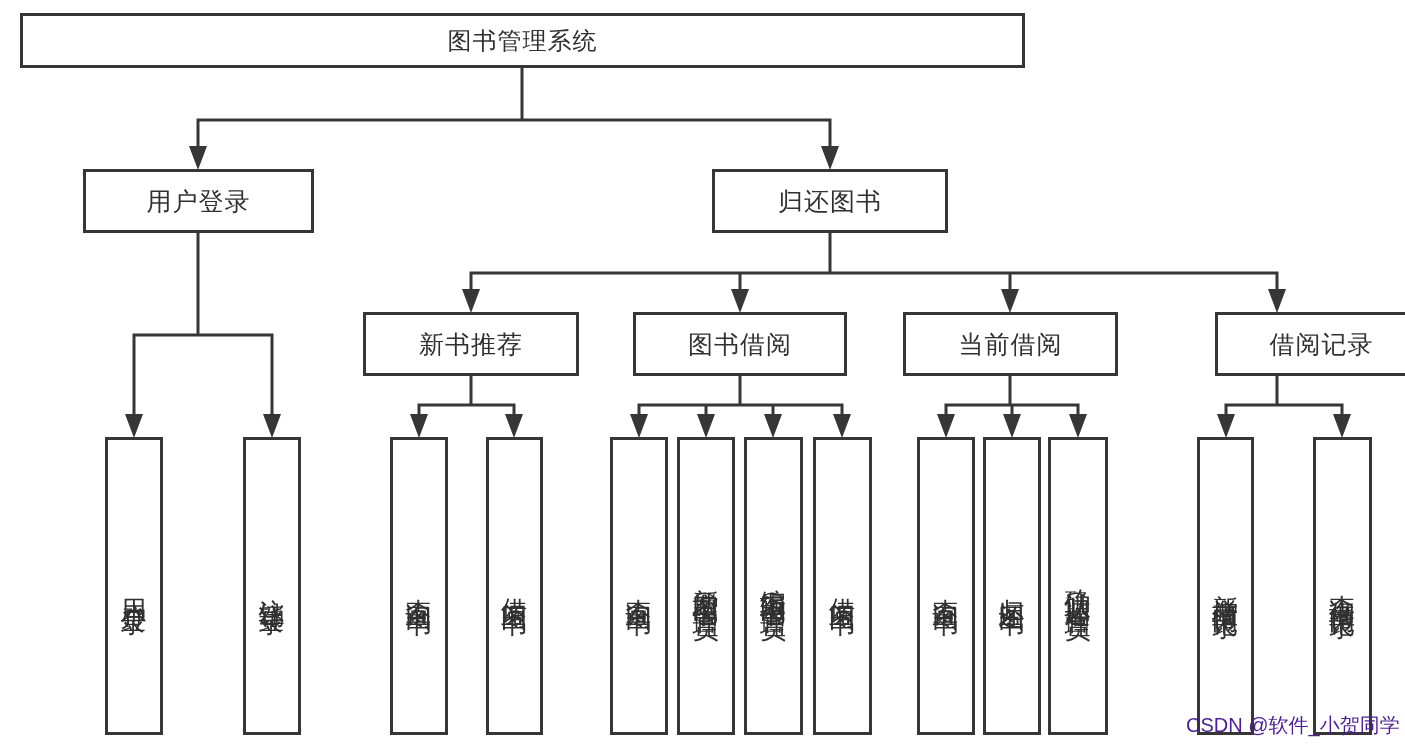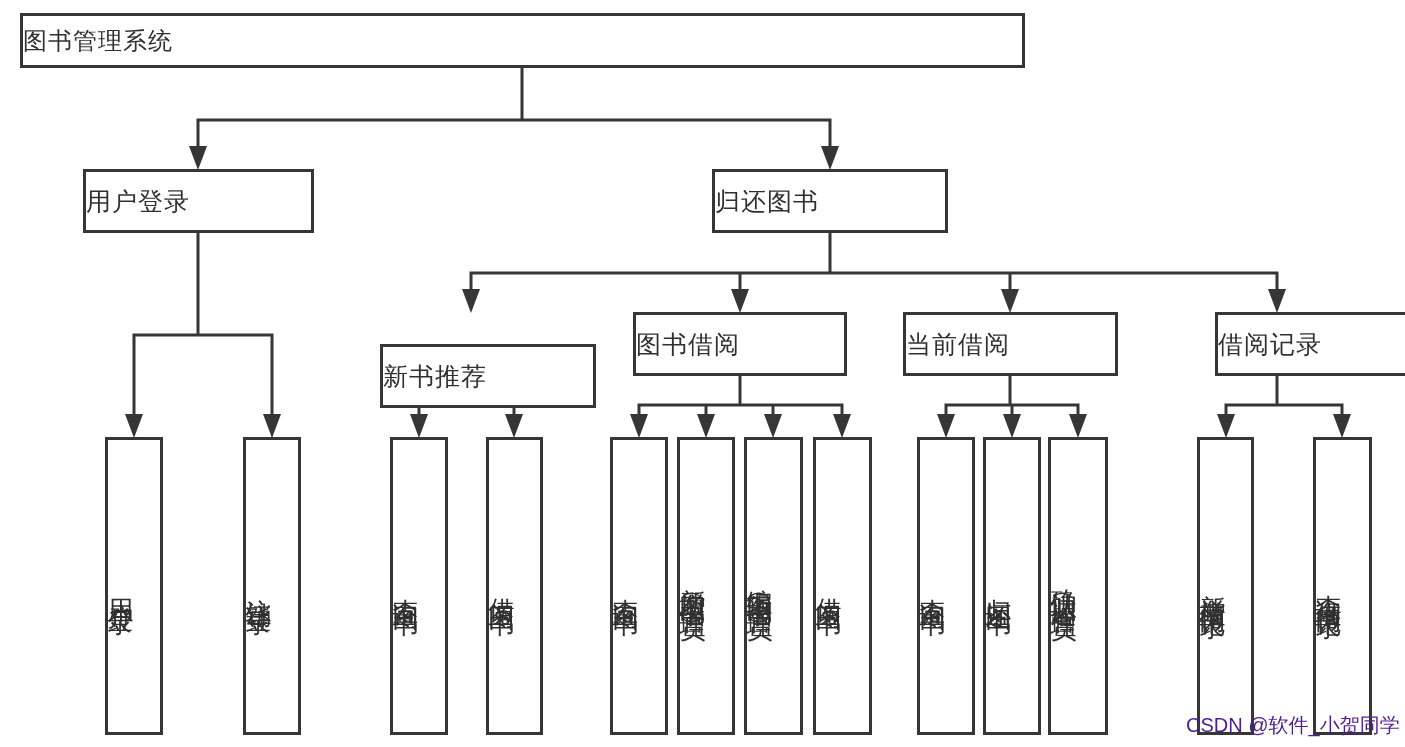--- a/index.html
+++ b/index.html
@@ -18,20 +18,21 @@
     pointer-events: none;
   }
   .node {
     position: absolute;
     box-sizing: border-box;
     border: 3px solid #363636;
     background: #ffffff;
     color: #303030;
     display: flex;
     align-items: center;
+    justify-content: center;
     text-align: center;
   }
   .hbox { font-size: 25px; letter-spacing: 1px; }
   .root-box { font-size: 24px; }
   .vbox .vtext {
     writing-mode: vertical-rl;
     text-orientation: mixed;
     font-size: 26px;
     letter-spacing: 4px;
     line-height: 1;
@@ -102,21 +103,21 @@
     <span>图书管理系统</span>
   </div>
 
   <div class="node hbox" style="left:83px; top:169px; width:231px; height:64px;">
     <span>用户登录</span>
   </div>
   <div class="node hbox" style="left:712px; top:169px; width:236px; height:64px;">
     <span>归还图书</span>
   </div>
 
-  <div class="node hbox" style="left:380px; top:312px; width:216px; height:64px;margin-top:32px;">
+  <div class="node hbox" style="left:363px; top:312px; width:216px; height:64px;">
     <span>新书推荐</span>
   </div>
   <div class="node hbox" style="left:903px; top:312px; width:215px; height:64px;">
     <span>当前借阅</span>
   </div>
   <div class="node hbox" style="left:633px; top:312px; width:214px; height:64px;">
     <span>图书借阅</span>
   </div>
   <div class="node hbox" style="left:1215px; top:312px; width:213px; height:64px;">
     <span>借阅记录</span>

